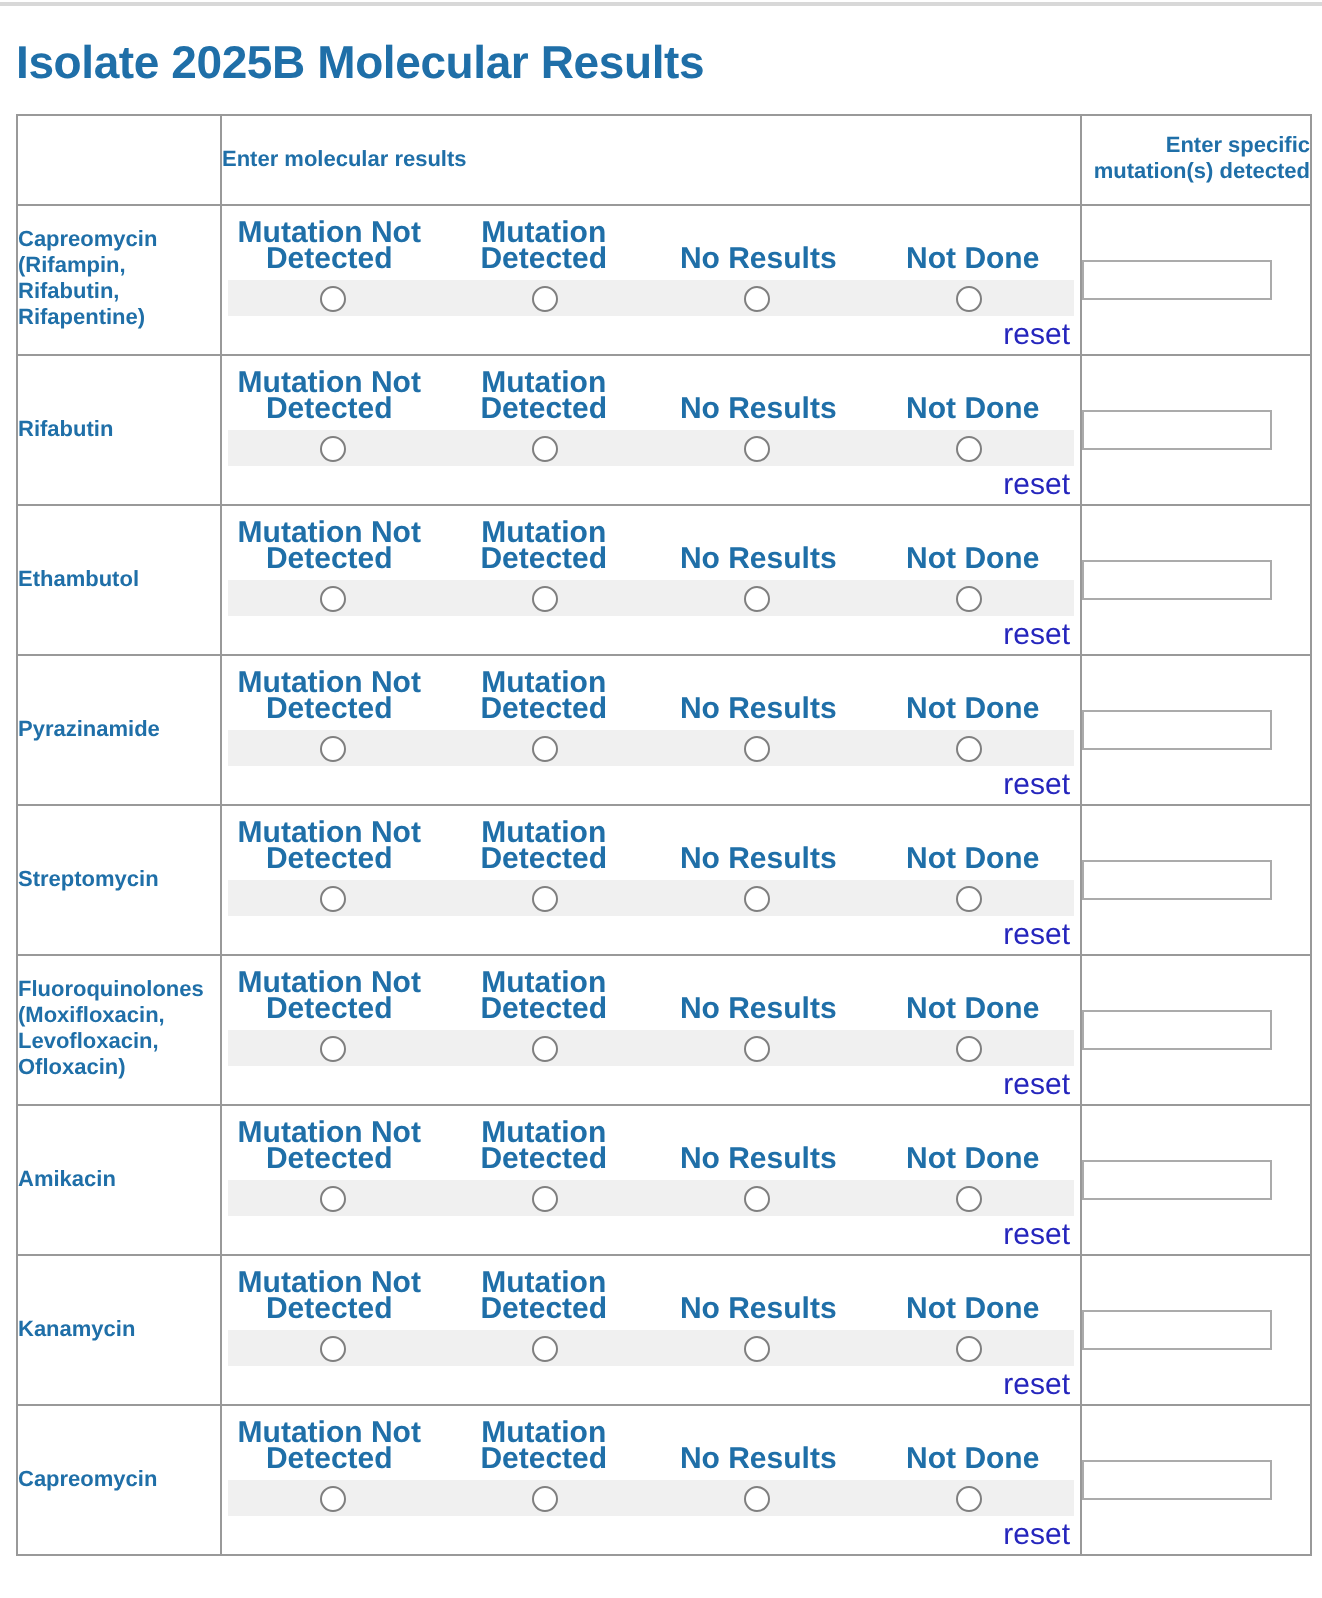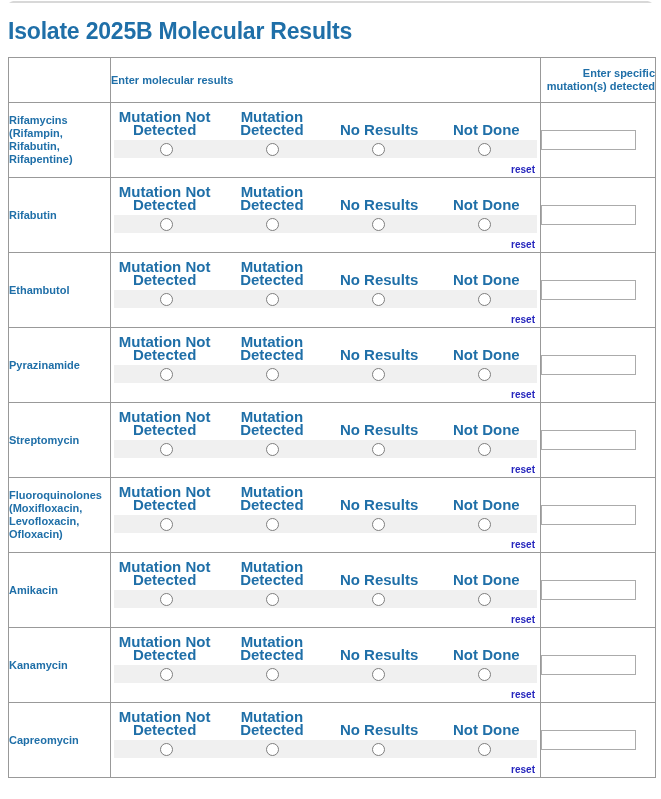--- a/index.html
+++ b/index.html
@@ -6,21 +6,21 @@
     --blue:#1f6fa8;
     --link:#2626bd;
     --band:#f0f0f0;
     --border:#999999;
     --input-border:#ababab;
     --divider:#d8d8d8;
   }
   *{box-sizing:border-box;}
   html,body{margin:0;padding:0;background:#fff;}
   body{font-family:"Liberation Sans","DejaVu Sans",sans-serif;}
-  .page{width:661px;height:799px;overflow:hidden;background:#fff;position:relative;border-radius:19px;}
+  .page{width:661px;height:799px;overflow:hidden;background:#fff;position:relative;}
   .top-divider{height:3px;border-bottom:2px solid var(--divider);}
   h1.page-title{
     color:var(--blue);
     font-size:23px;
     font-weight:bold;
     margin:15px 0 0 8px;
     line-height:27px;
     letter-spacing:-0.2px;
   }
   .subtitle{
@@ -106,24 +106,23 @@
     border-radius:50%;
     background:#fff;
     display:inline-block;
   }
   .reset-row{
     text-align:right;
     padding:1px 5px 0 0;
   }
   a.reset{
     color:var(--link);
-    font-size:10px;
+    font-size:15px;
     text-decoration:none;
     cursor:pointer;
-    font-weight:bold;
   }
   td.c3{padding-left:5px;}
   .mut-input{
     width:95px;
     height:20px;
     border:1px solid var(--input-border);
     padding:1px 3px;
     font-size:11px;
     font-family:"Liberation Sans","DejaVu Sans",sans-serif;
     background:#fff;
@@ -140,21 +139,21 @@
     <thead>
       <tr>
         <th class="c1"></th>
         <th class="c2">Enter molecular results</th>
         <th class="c3">Enter specific mutation(s) detected</th>
       </tr>
     </thead>
     <tbody id="rows">
         <tr>
     <td class="c1">
-      <span class="drug">Rifamycins (Rifampin, Rifabutin, Rifapentine)</span>
+      <span class="drug">Capreomycin (Rifampin, Rifabutin, Rifapentine)</span>
     </td>
     <td class="c2">
       <div class="labels">
         <span class="opt-label">Mutation Not Detected</span>
         <span class="opt-label">Mutation Detected</span>
         <span class="opt-label">No Results</span>
         <span class="opt-label">Not Done</span>
       </div>
       <div class="band">
         <span class="radio-cell">

